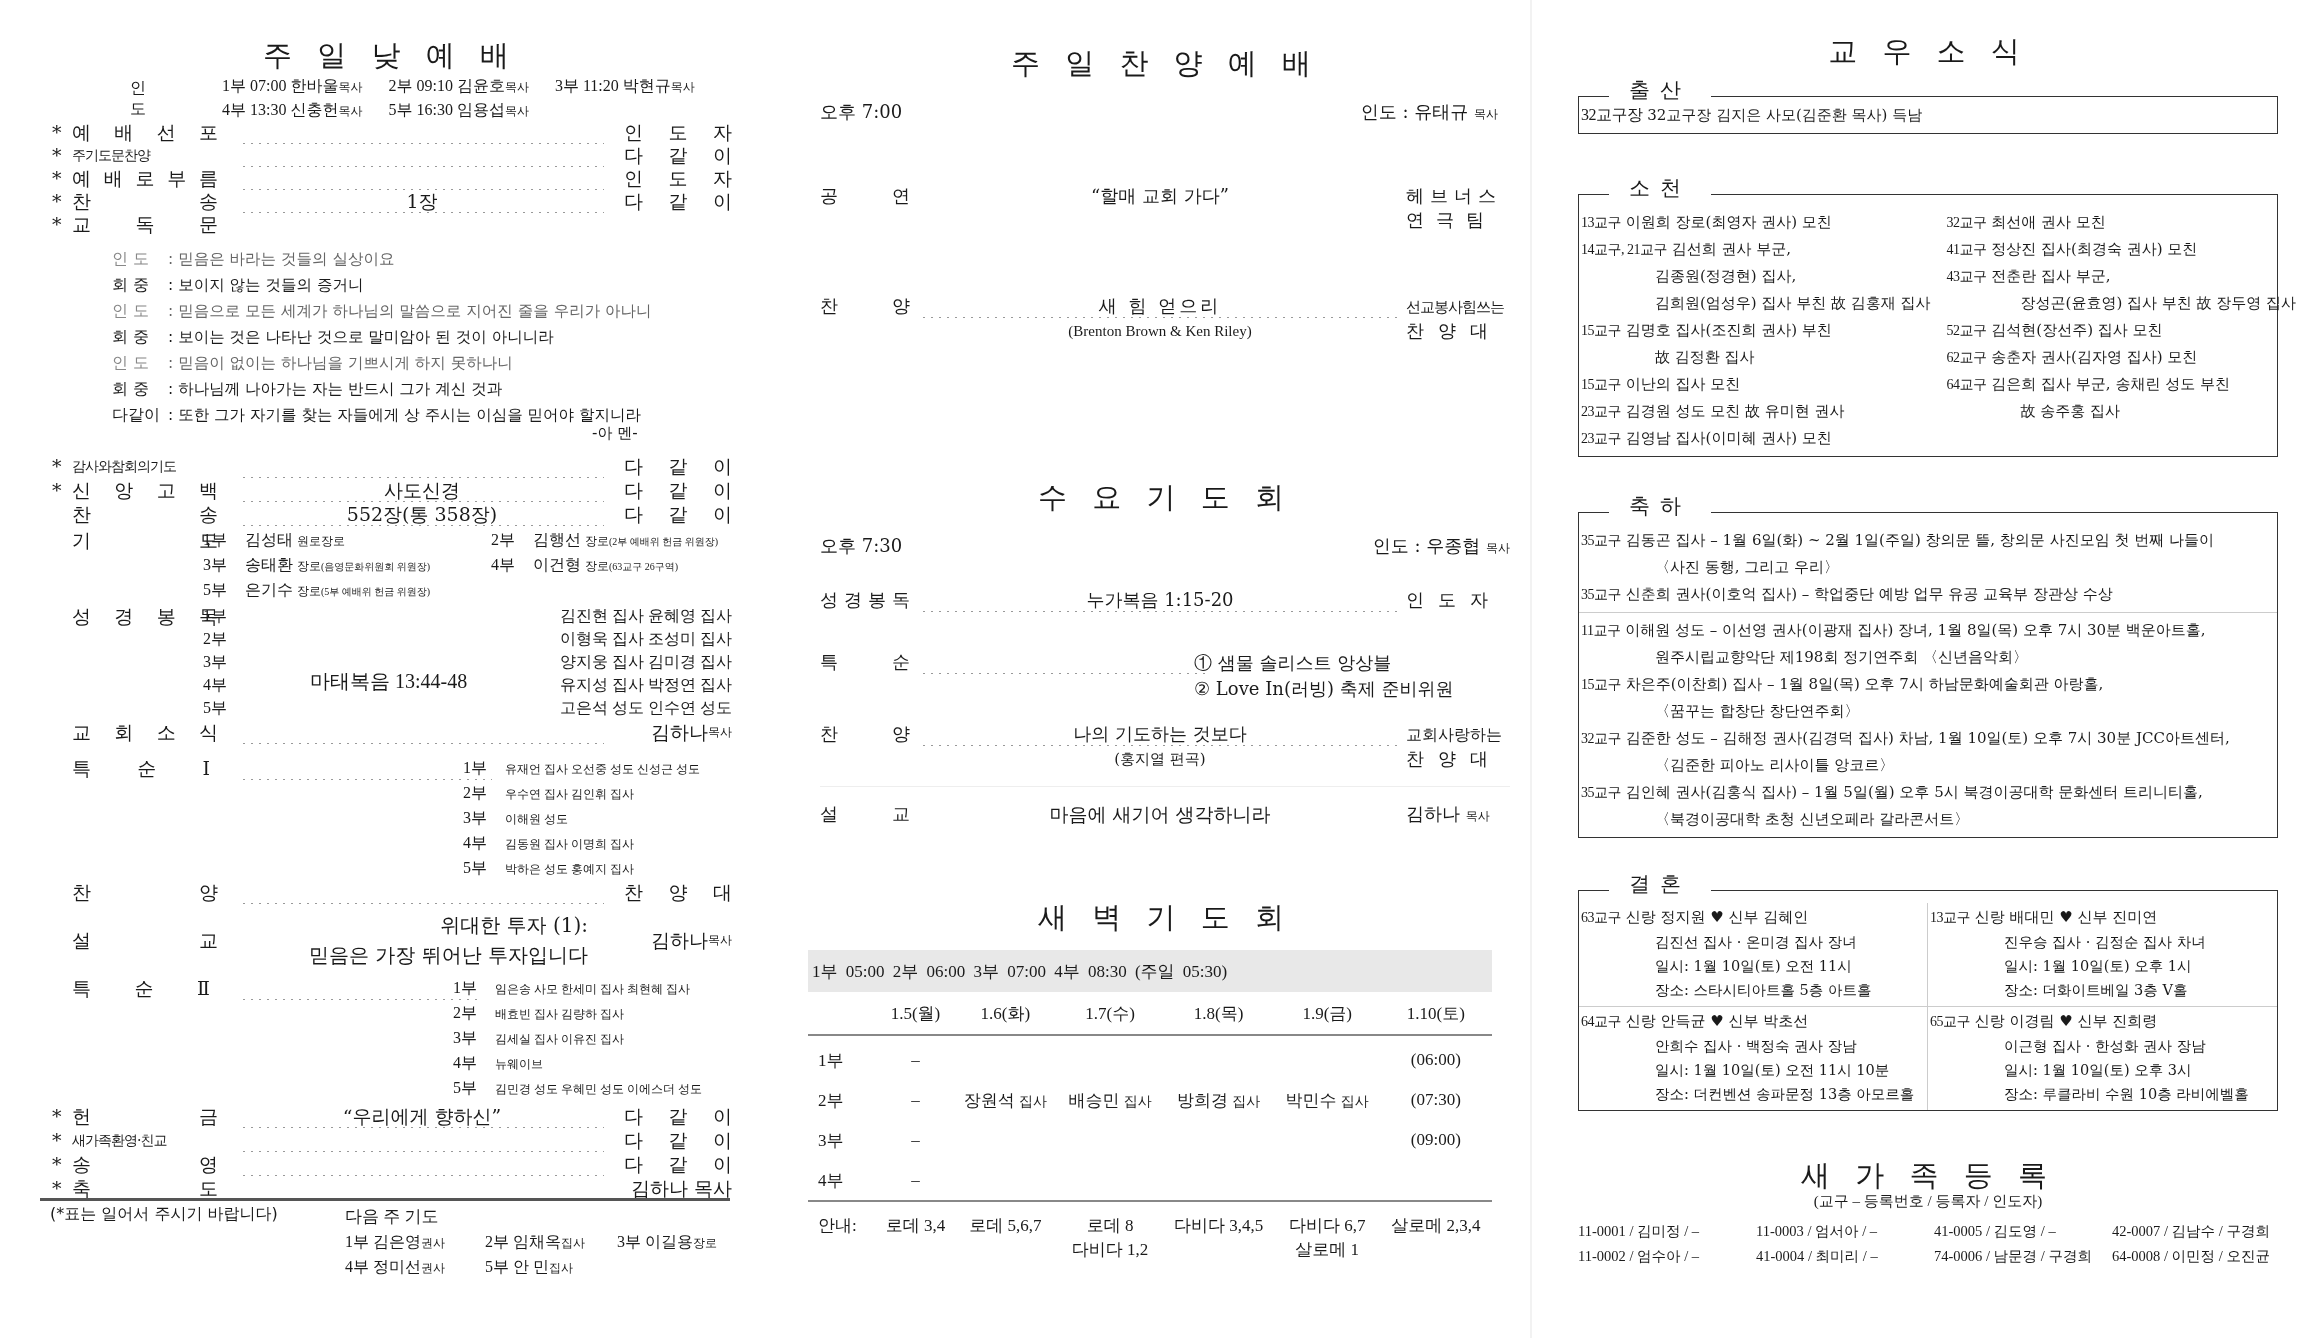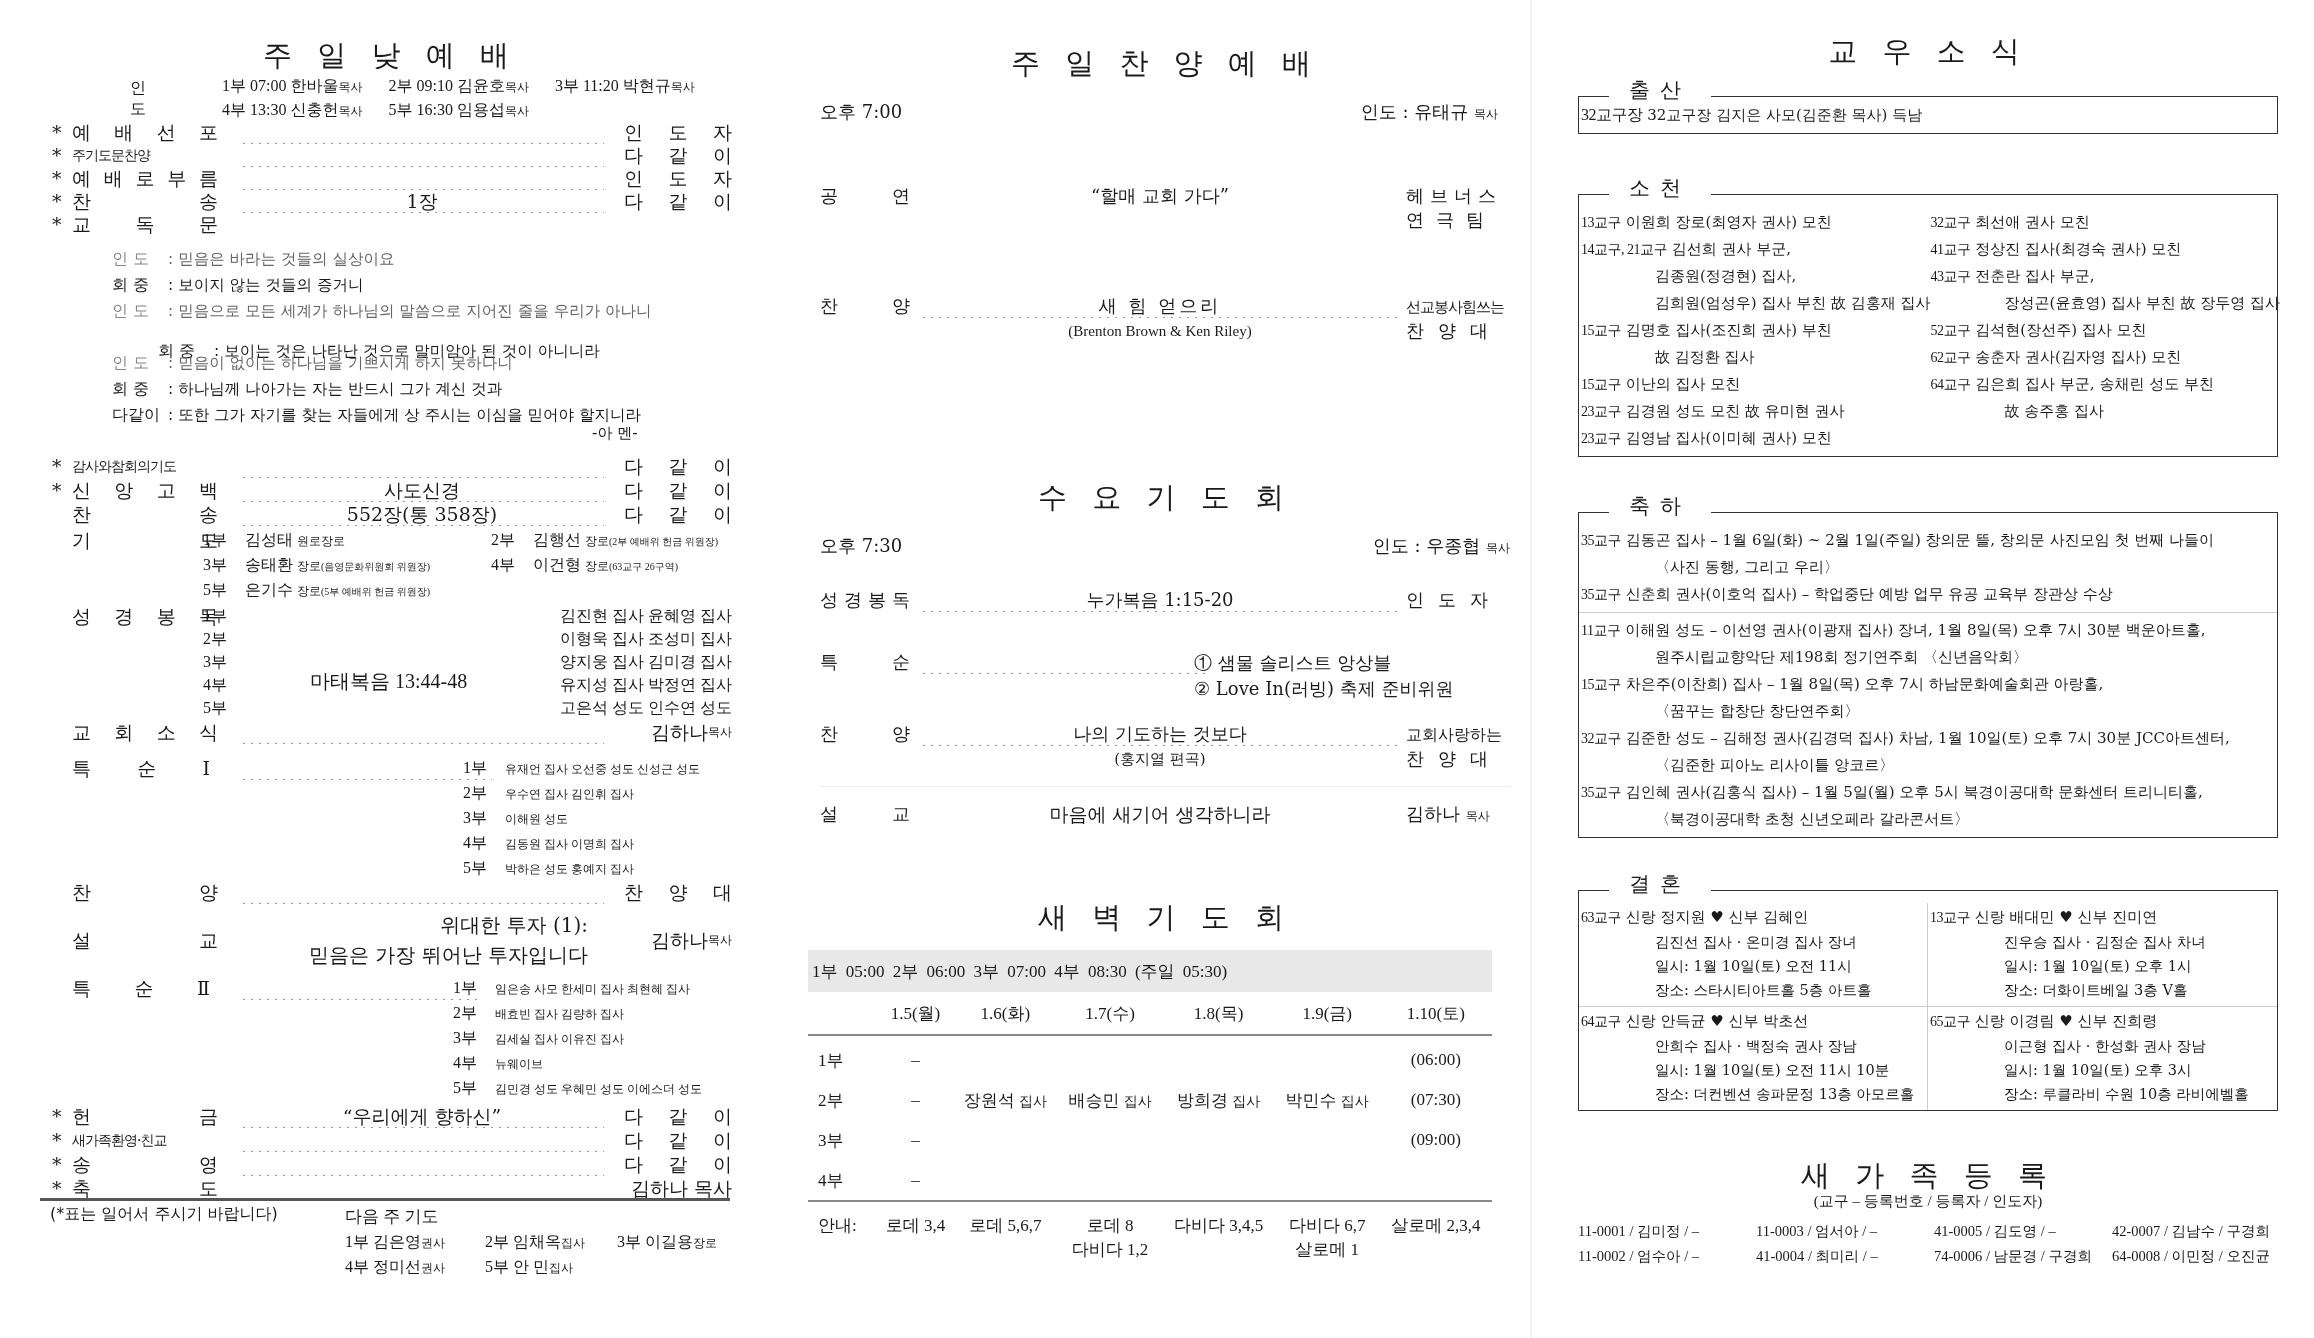--- a/index.html
+++ b/index.html
@@ -64,21 +64,21 @@
   .dawn-table .guide td { vertical-align:top; padding-top:12px; height:52px; line-height:24px; }
   .dawn-table .lbl { text-align:left; padding-left:10px; width:60px; }
   .jipsa { font-size:14px; }
 
   
   .nbox { position:absolute; left:0; width:700px; border:1.5px solid #333; box-sizing:border-box; font-size:15px; line-height:27px; padding:4px 2px; font-family:"DejaVu Serif", serif; }
   .nbox .legend { position:absolute; left:30px; top:-22px; background:#fff; padding:0 20px; font-size:21px; letter-spacing:10px; line-height:30px; }
   .nbox .line { white-space:nowrap; }
   .nbox .ind { padding-left:74px; }
   .nbox .num { font-family:"Liberation Serif", serif; font-size:14px; letter-spacing:-0.5px; }
-  .twocol { display:flex; }
+  .twocol { display:flex;gap:16px; }
   .twocol > div { flex:1; }
   .hdiv { border-top:1.5px solid #ccc; margin:4px -2px; }
   .wed-grid { display:grid; grid-template-columns:1fr 1fr; }
   .wed-cell { padding:2px 2px 4px 2px; line-height:24px; white-space:nowrap; }
   .wed-cell:nth-child(odd) { border-right:1.5px solid #ccc; }
   .wed-cell.top { border-bottom:1.5px solid #ccc; }
   .wed-cell .ind { padding-left:74px; font-size:14.5px; }
 
   .reg-sub { position:absolute; left:0; right:36px; top:1192px; text-align:center; font-size:15px; font-family:"Liberation Serif", serif; }
   .reg-grid { position:absolute; left:0; top:1222px; width:712px; display:grid; grid-template-columns:repeat(4, 1fr); row-gap:6px; font-size:14.5px; font-family:"Liberation Serif", serif; white-space:nowrap; }
@@ -164,21 +164,21 @@
           <span>교</span>
           <span>독</span>
           <span>문</span>
         </span>
       </div>
     </div>
   <div id="resp-box">
       <div class="resp lead" style="top: 248px;"><span class="who">인  도</span><span>: 믿음은 바라는 것들의 실상이요</span></div>
       <div class="resp" style="top: 274px;"><span class="who">회  중</span><span>: 보이지 않는 것들의 증거니</span></div>
       <div class="resp lead" style="top: 300px;"><span class="who">인  도</span><span>: 믿음으로 모든 세계가 하나님의 말씀으로 지어진 줄을 우리가 아나니</span></div>
-      <div class="resp" style="top: 340px; margin-left: 46px;"><span class="who">회  중</span><span>: 보이는 것은 나타난 것으로 말미암아 된 것이 아니니라</span></div>
+      <div class="resp" style="top: 326px;"><span class="who">회  중</span><span>: 보이는 것은 나타난 것으로 말미암아 된 것이 아니니라</span></div>
       <div class="resp lead" style="top: 352px;"><span class="who">인  도</span><span>: 믿음이 없이는 하나님을 기쁘시게 하지 못하나니</span></div>
       <div class="resp" style="top: 378px;"><span class="who">회  중</span><span>: 하나님께 나아가는 자는 반드시 그가 계신 것과</span></div>
       <div class="resp" style="top: 404px;"><span class="who">다같이</span><span>: 또한 그가 자기를 찾는 자들에게 상 주시는 이심을 믿어야 할지니라</span></div>
     </div>
   <div style="position:absolute; left:592px; top:424px; font-size:15px; font-family:'DejaVu Sans',sans-serif;">-아  멘-</div>
   <div id="order-b">
       <div class="orow" style="top: 454px;">
         <span class="star">*</span>
         <span class="name compact">감사와참회의기도</span>
         <span class="dots"></span>

